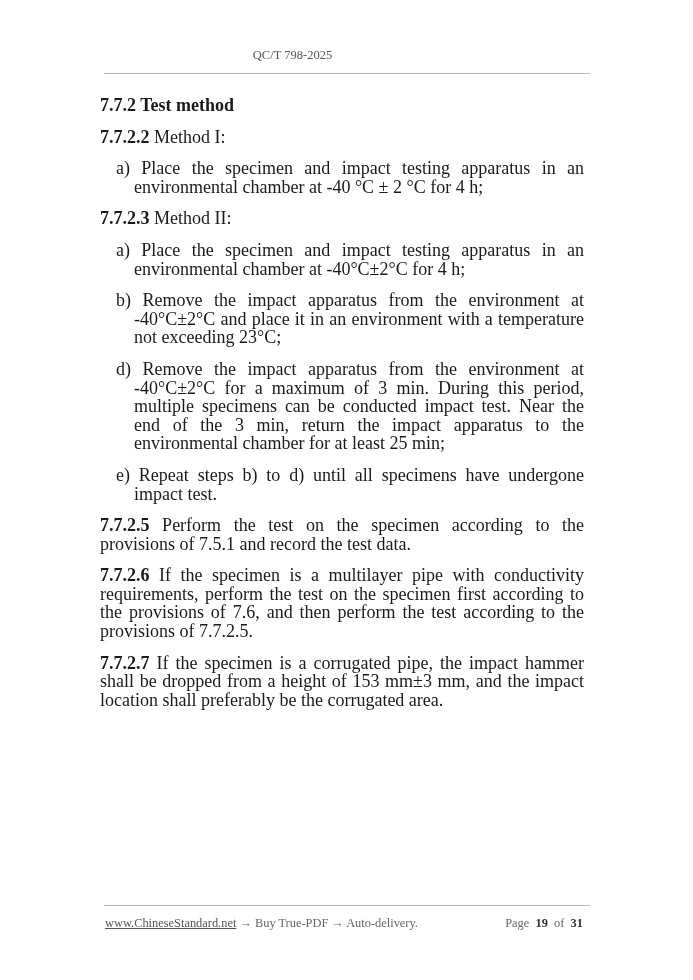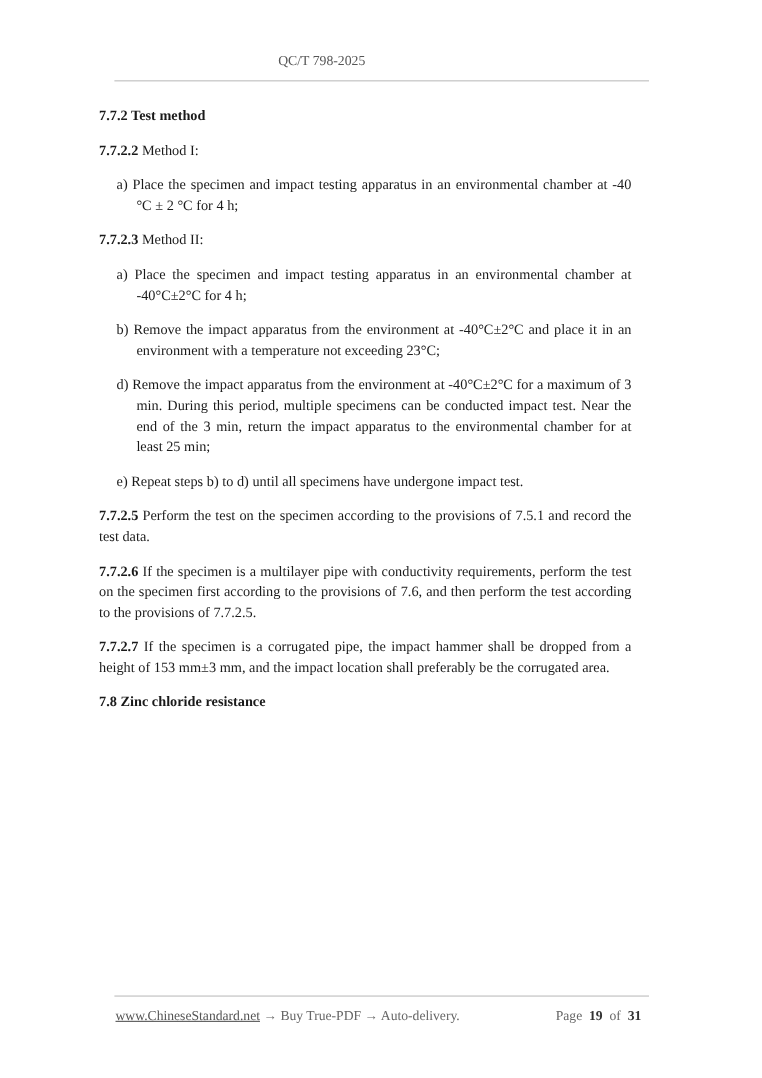--- a/index.html
+++ b/index.html
@@ -1,21 +1,21 @@
 <!DOCTYPE html>
 <html><head>
 <meta charset="utf-8">
 <style>
   html, body { margin: 0; padding: 0; background: #ffffff; }
   body { width: 693px; height: 980px; position: relative; overflow: hidden;
          font-family: "Liberation Serif", "DejaVu Serif", serif; color: #1a1a1a; }
   .header-title { position: absolute; top: 48px; left: 0; width: 585px; text-align: center;
                   font-size: 12.5px; color: #555; }
   .header-rule { position: absolute; top: 73px; left: 104px; width: 486px; height: 1px; background: #bdbdbd; }
-  .content { position: absolute; top: 96px; left: 90px; width: 484px; font-size: 13px; line-height: 18.6px; }
+  .content { position: absolute; top: 96px; left: 100px; width: 484px; font-size: 18px; line-height: 18.6px; }
   .content p { margin: 0; text-align: justify; }
   .h { font-weight: bold; }
   .num { font-weight: bold; }
   .item { padding-left: 34px; text-indent: -18px; }
   .footer-rule { position: absolute; top: 905px; left: 104px; width: 486px; height: 1px; background: #bdbdbd; }
   .footer { position: absolute; top: 916px; left: 105px; width: 484px; font-size: 12.4px; color: #666; }
   .footer .link { color: #555; text-decoration: underline; }
   .footer .pg { position: absolute; right: 6px; top: 0; }
   .footer .pg b { color: #333; }
 </style>
@@ -45,21 +45,20 @@
   <p style="margin-bottom:13px;">
     <span class="num">7.7.2.5</span><span> Perform the test on the specimen according to the provisions of 7.5.1 and record the test data.</span>
   </p>
   <p style="margin-bottom:13px;">
     <span class="num">7.7.2.6</span><span> If the specimen is a multilayer pipe with conductivity requirements, perform the test on the specimen first according to the provisions of 7.6, and then perform the test according to the provisions of 7.7.2.5.</span>
   </p>
   <p style="margin-bottom:13px;">
     <span class="num">7.7.2.7</span><span> If the specimen is a corrugated pipe, the impact hammer shall be dropped from a height of 153 mm±3 mm, and the impact location shall preferably be the corrugated area.</span>
   </p>
 
-  <p class="h">7.8 Zinc chloride resistance</p>
 </div>
 
 <div class="footer-rule"></div>
 <div class="footer">
   <span class="link">www.ChineseStandard.net</span><span> → Buy True-PDF → Auto-delivery.</span>
   <span class="pg">
     <span>Page</span>&nbsp;
     <b>19</b>&nbsp;
     <span>of</span>&nbsp;
     <b>31</b>

